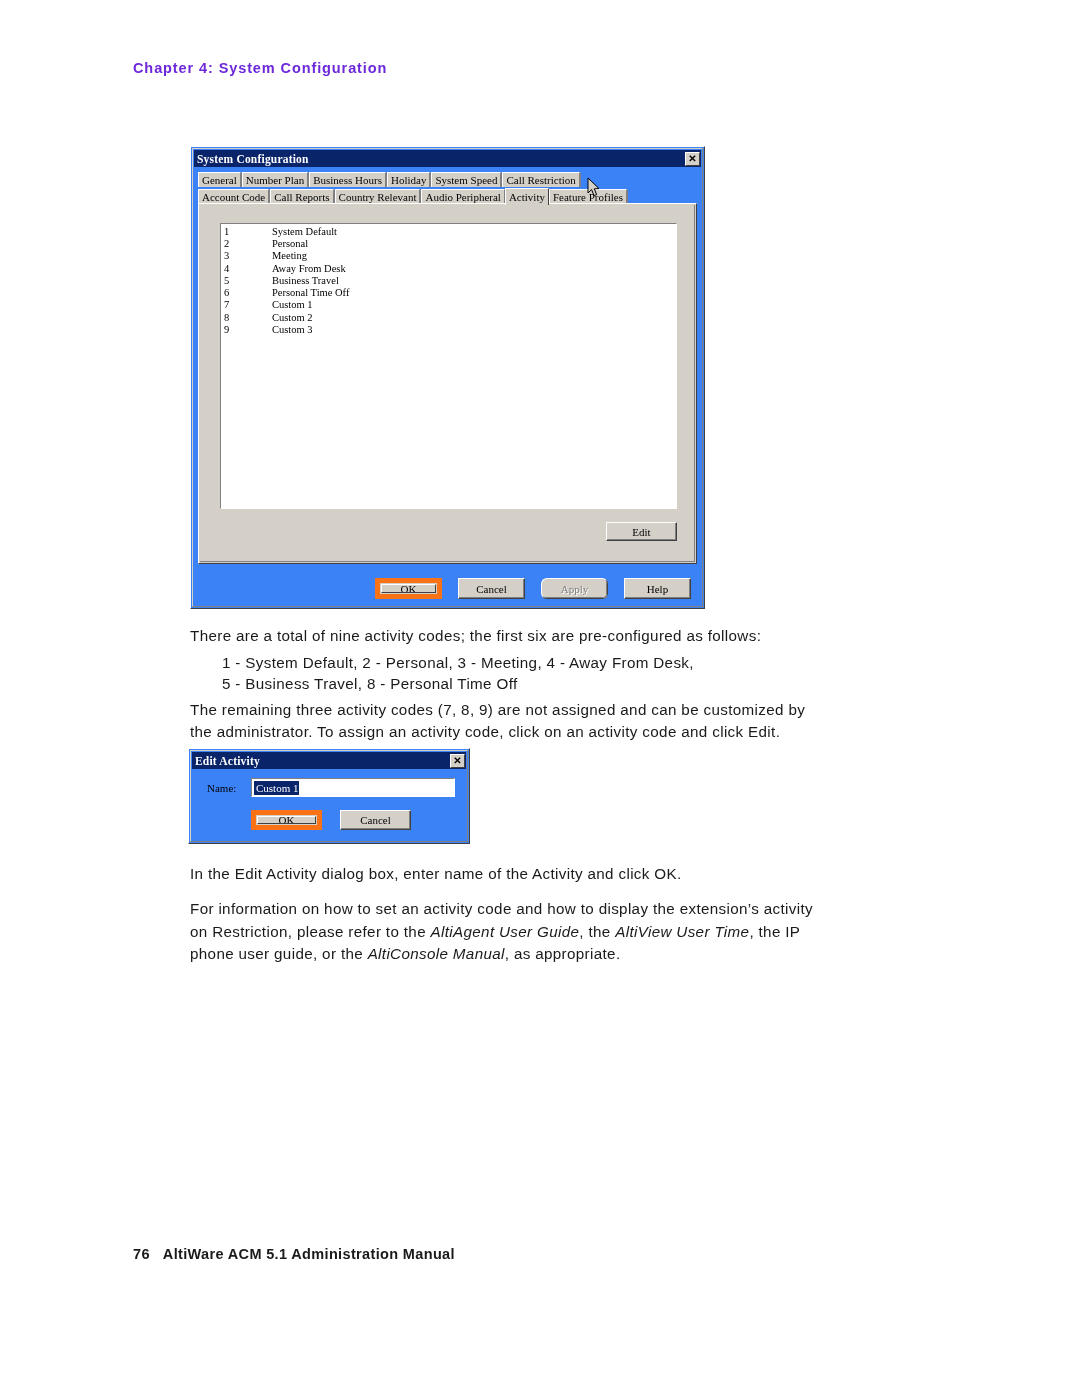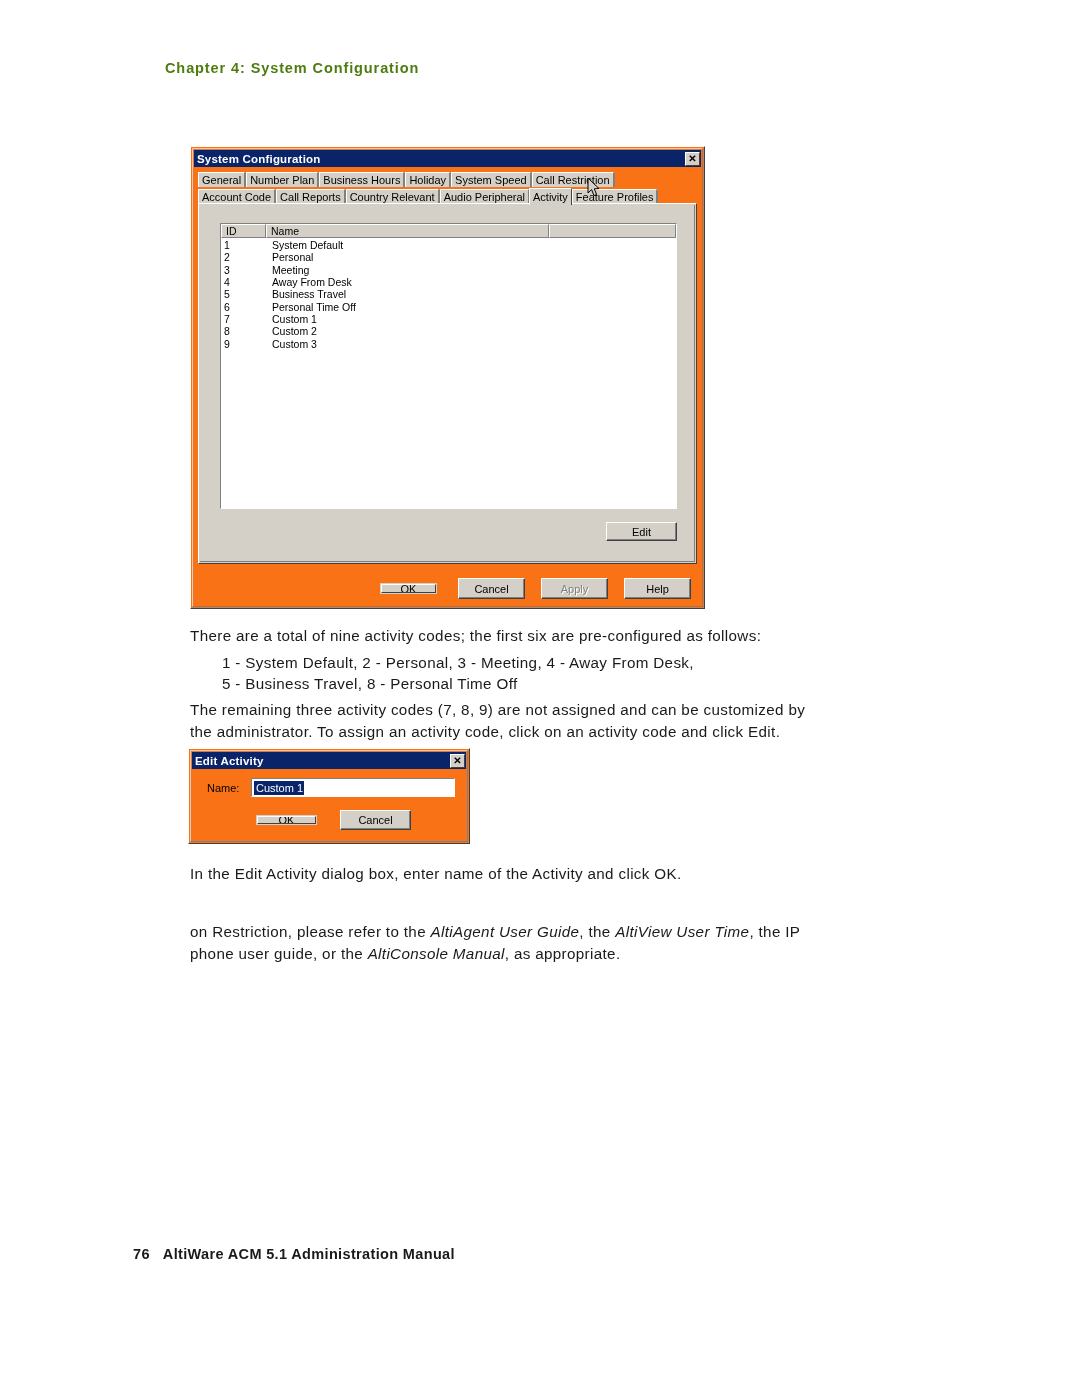--- a/index.html
+++ b/index.html
@@ -10,43 +10,44 @@
     font-family:"Liberation Sans", sans-serif;
     color:#000;
     position:relative;
     overflow:hidden;
   }
 
   
   .page-header {
     position:absolute; left:133px; top:60px;
     font-size:14.5px; letter-spacing:0.9px; font-weight:700;
-    color:#4d7c0f; white-space:nowrap;margin-left:32px;
+    color:#6d28d9; white-space:nowrap;
   }
   .page-footer {
     position:absolute; left:133px; top:1246px;
     font-size:14.5px; letter-spacing:0.35px; font-weight:700; color:#1a1a1a;
     white-space:nowrap;
   }
   .page-footer .pg { margin-right:13px; font-weight:700; }
 
   
   .prose { position:absolute; left:190px; font-size:15.2px; color:#1a1a1a; letter-spacing:0.35px; line-height:22.5px; }
   .prose.indent { left:222px; }
   .prose i { font-style:italic; }
 
   
   .win {
     position:absolute;
-    background:#f97316;
+    background:#3b82f6;
     border-top:1px solid #ffffff;
     border-left:1px solid #ffffff;
     border-right:1px solid #404040;
     border-bottom:1px solid #404040;
     font-size:11px;
+    font-family:Liberation Serif, serif;
   }
   .win-inner {
     position:absolute; inset:1px;
     border-top:1px solid #d4d0c8;
     border-left:1px solid #d4d0c8;
     border-right:1px solid #808080;
     border-bottom:1px solid #808080;
   }
   .titlebar {
     position:absolute; left:3px; right:3px; top:3px; height:17px;
@@ -157,21 +158,21 @@
     border-right:1px solid #808080; border-bottom:1px solid #808080;
     pointer-events:none;
   }
   .btn.default { border:5px solid #f97316; }
   .btn.default .inner {
     position:absolute; inset:1px;
     border-top:1px solid #ffffff; border-left:1px solid #ffffff;
     border-right:1px solid #404040; border-bottom:1px solid #404040;
   }
   .btn.default::after { content:none; }
-  .btn.disabled { color:#808080; text-shadow:1px 1px 0 #ffffff; }
+  .btn.disabled { color:#808080; text-shadow:1px 1px 0 #ffffff;border-radius:6px; }
 
   .btn-edit { position:absolute; right:19px; bottom:22px; width:71px; height:19px; }
 
   .dlg-footer { position:absolute; left:0; right:9px; bottom:9px; height:21px; display:flex; justify-content:flex-end; gap:16px; padding-right:4px; }
   .dlg-footer .btn { width:67px; height:21px; }
 
   
   .cursor { position:absolute; pointer-events:none; z-index:50; }
 
   
@@ -226,25 +227,20 @@
       <div class="tab">Audio Peripheral</div>
       <div class="tab sel">Activity</div>
       <div class="tab">Feature Profiles</div>
       <div class="sep"></div>
     </div>
   </div>
 
   <div class="tabpage">
 
     <div class="listview">
-      <div class="lv-head">
-        <div class="lv-col c-id">ID</div>
-        <div class="lv-col c-name">Name</div>
-        <div class="lv-col c-blank"></div>
-      </div>
       <div class="lv-body" id="lv-body">
           <div class="lv-row">
             <div class="cell-id">1</div>
             <div class="cell-name">System Default</div>
           </div>
           <div class="lv-row">
             <div class="cell-id">2</div>
             <div class="cell-name">Personal</div>
           </div>
           <div class="lv-row">
@@ -321,20 +317,20 @@
       <span class="inner"></span>
       <span>OK</span>
     </div>
     <div class="btn">Cancel</div>
   </div>
 </div>
 
 <div class="prose" style="top:863px; width:740px;">In the Edit Activity dialog box, enter name of the Activity and click OK.</div>
 
 <div class="prose" style="top:898px; width:715px;">
-  <br>
+  <span>For information on how to set an activity code and how to display the extension’s activity</span><br>
   <span>on Restriction, please refer to the </span><i>AltiAgent User Guide</i><span>, the </span><i>AltiView User Time</i><span>, the IP</span><br>
   <span>phone user guide, or the </span><i>AltiConsole Manual</i><span>, as appropriate.</span>
 </div>
 
 <div class="page-footer">
   <span class="pg">76</span><span>AltiWare ACM 5.1 Administration Manual</span>
 </div>
 
 </body></html>

